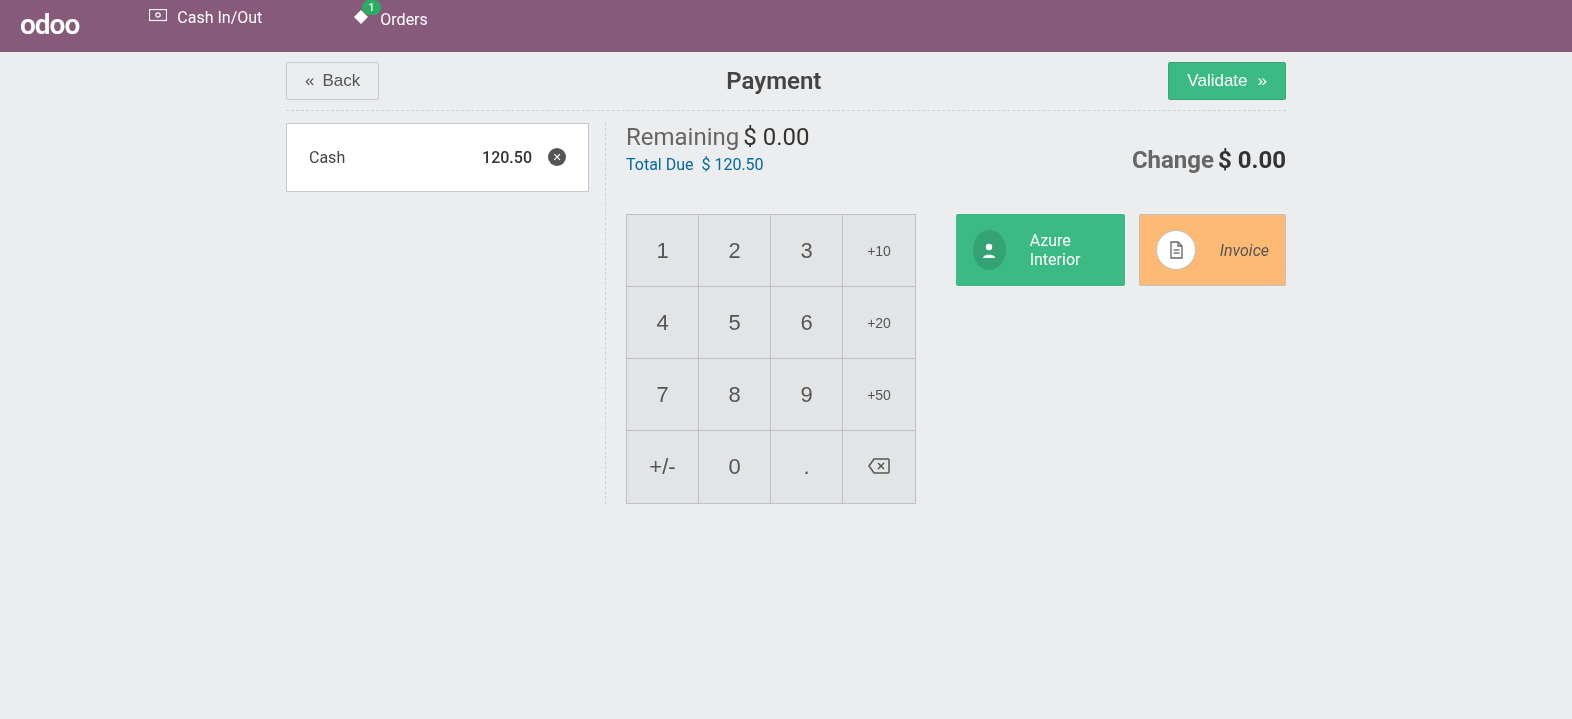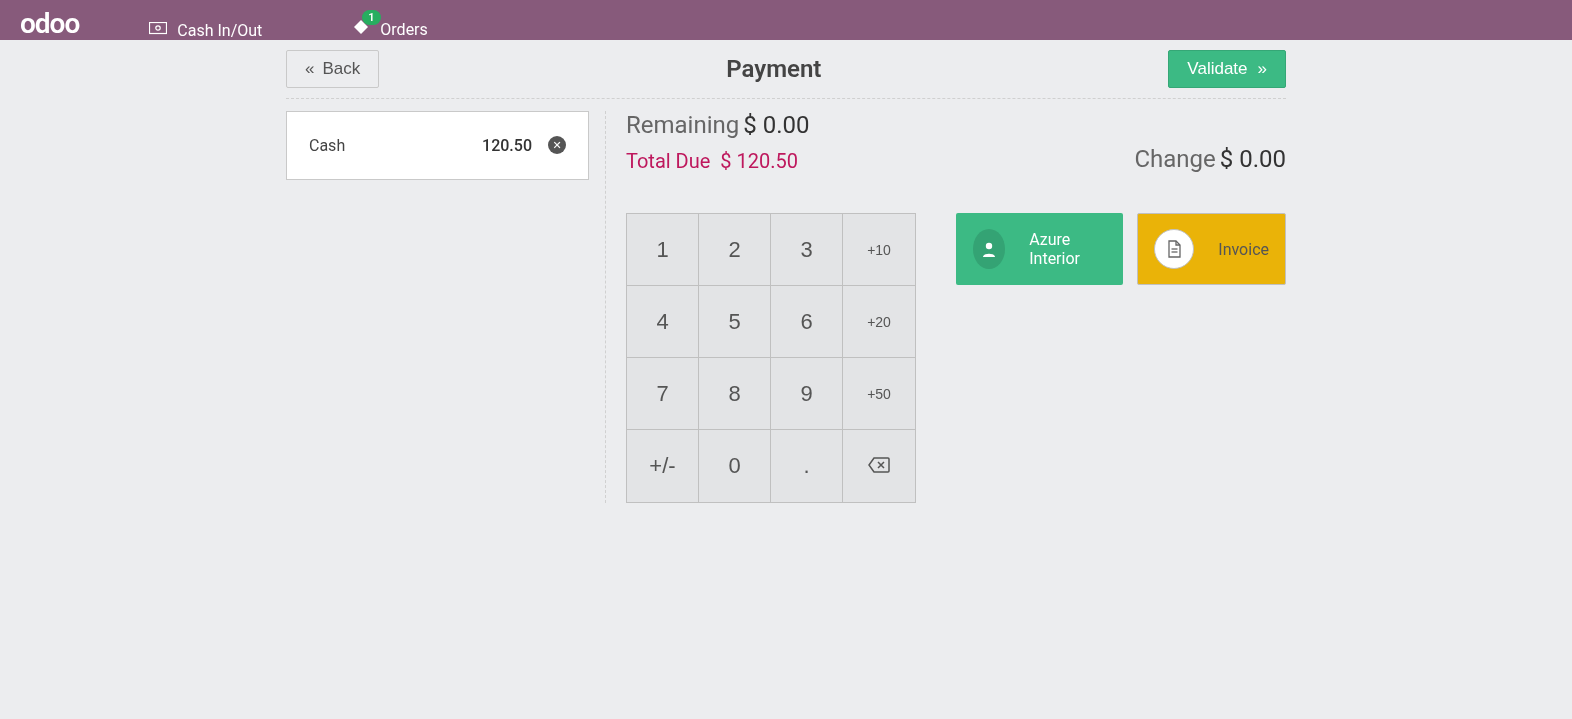--- a/index.html
+++ b/index.html
@@ -1,19 +1,19 @@
 <!DOCTYPE html>
 <html><head>
 <meta charset="utf-8">
 <style>
 * { box-sizing: border-box; margin: 0; padding: 0; }
 body { font-family: -apple-system, BlinkMacSystemFont, "Segoe UI", Roboto, Helvetica, Arial, sans-serif; background: #ecedef; color: #333; }
 
 
-.topbar { background: #875a7b; height: 40px; display: flex; align-items: flex-end; padding: 0 20px; color: #fff; }
+.topbar { background: #875a7b; height: 52px; display: flex; align-items: flex-start; padding: 8px 20px; color: #fff; }
 .logo { font-size: 28px; font-weight: 600; letter-spacing: -1px; margin-right: 70px; }
 .nav-item { display: flex; align-items: center; gap: 10px; margin-right: 90px; cursor: pointer; font-size: 16px; position: relative; }
 .nav-icon { font-size: 16px; }
 .badge { position: absolute; top: -8px; left: 10px; background: #27ae60; color: #fff; border-radius: 10px; font-size: 11px; padding: 1px 6px; font-weight: 600; }
 
 
 .page { max-width: 1000px; margin: 0 auto; padding: 8px 0 0 0; }
 .page-header { display: flex; align-items: center; justify-content: space-between; padding: 2px 0 10px 0; border-bottom: 1px dashed #d0d0d0; }
 .btn-back { background: #ecedef; border: 1px solid #c9c9c9; padding: 8px 18px; font-size: 17px; color: #555; cursor: pointer; border-radius: 2px; display: flex; align-items: center; gap: 8px; }
 .page-title { font-size: 24px; color: #444; font-weight: 600; }
@@ -32,42 +32,42 @@
 .payline-clear { width: 18px; height: 18px; border-radius: 50%; background: #555; color: #fff; display: flex; align-items: center; justify-content: center; font-size: 11px; cursor: pointer; }
 
 
 .methods { border: 1px solid #c0c0c0; }
 .method-btn { background: #dedfe1; border: none; border-top: 1px solid #c0c0c0; width: 100%; text-align: left; padding: 24px 22px; font-size: 16px; color: #444; cursor: pointer; }
 .method-btn:first-child { border-top: none; }
 
 
 .summary { display: flex; justify-content: space-between; align-items: flex-end; margin-bottom: 40px; }
 .summary-left { }
-.summary-right { text-align: right; }
+.summary-right { text-align: right; font-weight: bold; }
 .big-label { font-size: 24px; color: #666; }
 .big-value { font-size: 24px; color: #333; }
-.sub-line { margin-top: 10px; font-size: 20px; color: #be185d; }
+.sub-line { margin-top: 4px; font-size: 16px; color: #0369a1; }
 
 
 .lower { display: flex; gap: 40px; }
 
 
 .numpad { display: grid; grid-template-columns: repeat(4, 72px); grid-template-rows: repeat(4, 72px); border: 1px solid #c0c0c0; }
 .numpad button { border: none; border-right: 1px solid #c0c0c0; border-bottom: 1px solid #c0c0c0; background: #e3e4e6; font-size: 22px; color: #555; cursor: pointer; font-weight: 500; }
 .numpad button:nth-child(4n) { border-right: none; }
 .numpad button:nth-last-child(-n+4) { border-bottom: none; }
 .numpad .small-txt { font-size: 14px; font-weight: 500; }
 
 
 .side-btns { flex: 1; display: flex; gap: 14px; }
 .side-btn { height: 72px; border-radius: 2px; display: flex; align-items: center; padding: 0 16px; gap: 24px; cursor: pointer; font-size: 16px; border: 1px solid transparent; }
 .side-btn .circle { width: 40px; height: 40px; border-radius: 50%; display: flex; align-items: center; justify-content: center; font-size: 18px; }
 .side-btn.customer { background: #3cba84; color: #fff; }
 .side-btn.customer .circle { background: #34a374; color: #fff; }
-.side-btn.invoice { background: #eab308; color: #555; border-color: #c0c0c0; }
+.side-btn.invoice { background: #fdba74; color: #555; border-color: #c0c0c0; font-style: italic; }
 .side-btn.invoice .circle { background: #fff; border: 1px solid #c0c0c0; color: #666; }
 
 .backspace-icon { display: inline-block; }
 </style>
 </head>
 <body>
 
 <div class="topbar">
   <div class="logo">odoo</div>
   <div class="nav-item">

